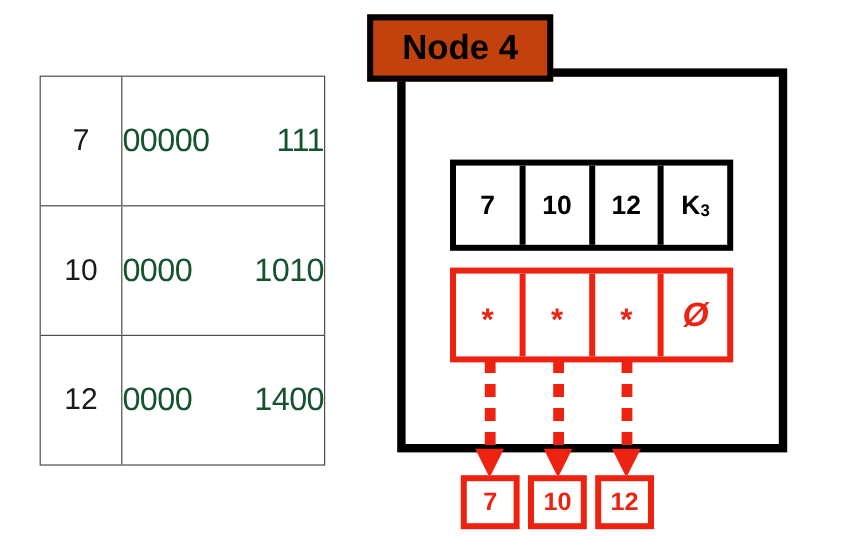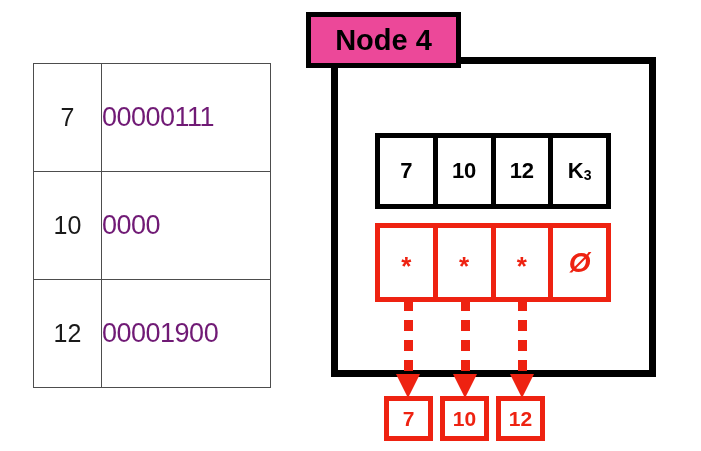--- a/index.html
+++ b/index.html
@@ -42,25 +42,25 @@
     display: flex;
     align-items: center;
     justify-content: center;
     font-size: 25px;
     color: #1a1a1a;
   }
   .bin-bits {
     flex: 1 1 auto;
     display: flex;
     align-items: center;
-    justify-content: flex-start;
+    justify-content: space-between;
     font-size: 27px;
     letter-spacing: -0.5px;
     white-space: pre;
-    color: #701a75;
+    color: #14532d;
   }
   .bits-prefix { font-weight: 400; }
   .bits-suffix { font-weight: 400; }
 
   
   #node-diagram {
     position: absolute;
     left: 300px;
     top: 0;
     width: 401px;
@@ -75,21 +75,21 @@
     border: 7px solid #000000;
     box-sizing: border-box;
     background: transparent;
   }
   #node-label {
     position: absolute;
     left: 6px;
     top: 12px;
     width: 155px;
     height: 56px;
-    background: #ec4899;
+    background: #c2410c;
     border: 5px solid #000000;
     box-sizing: border-box;
     display: flex;
     align-items: center;
     justify-content: center;
     font-size: 29px;
     font-weight: 700;
     color: #000000;
     z-index: 3;
   }
@@ -197,26 +197,26 @@
 
 <div id="binary-table">
 
   <div class="bin-row">
     <div class="bin-dec">7</div>
     <div class="bin-bits"><span class="bits-prefix">00000</span><span class="bits-suffix">111</span></div>
   </div>
 
   <div class="bin-row">
     <div class="bin-dec">10</div>
-    <div class="bin-bits"><span class="bits-prefix">0000</span></div>
+    <div class="bin-bits"><span class="bits-prefix">0000</span><span class="bits-suffix">1010</span></div>
   </div>
 
   <div class="bin-row">
     <div class="bin-dec">12</div>
-    <div class="bin-bits"><span class="bits-prefix">0000</span><span class="bits-suffix">1900</span></div>
+    <div class="bin-bits"><span class="bits-prefix">0000</span><span class="bits-suffix">1400</span></div>
   </div>
 
 </div>
 
 <div id="node-diagram">
 
   <div id="node-box"></div>
 
   <div id="node-label">Node 4</div>
 

